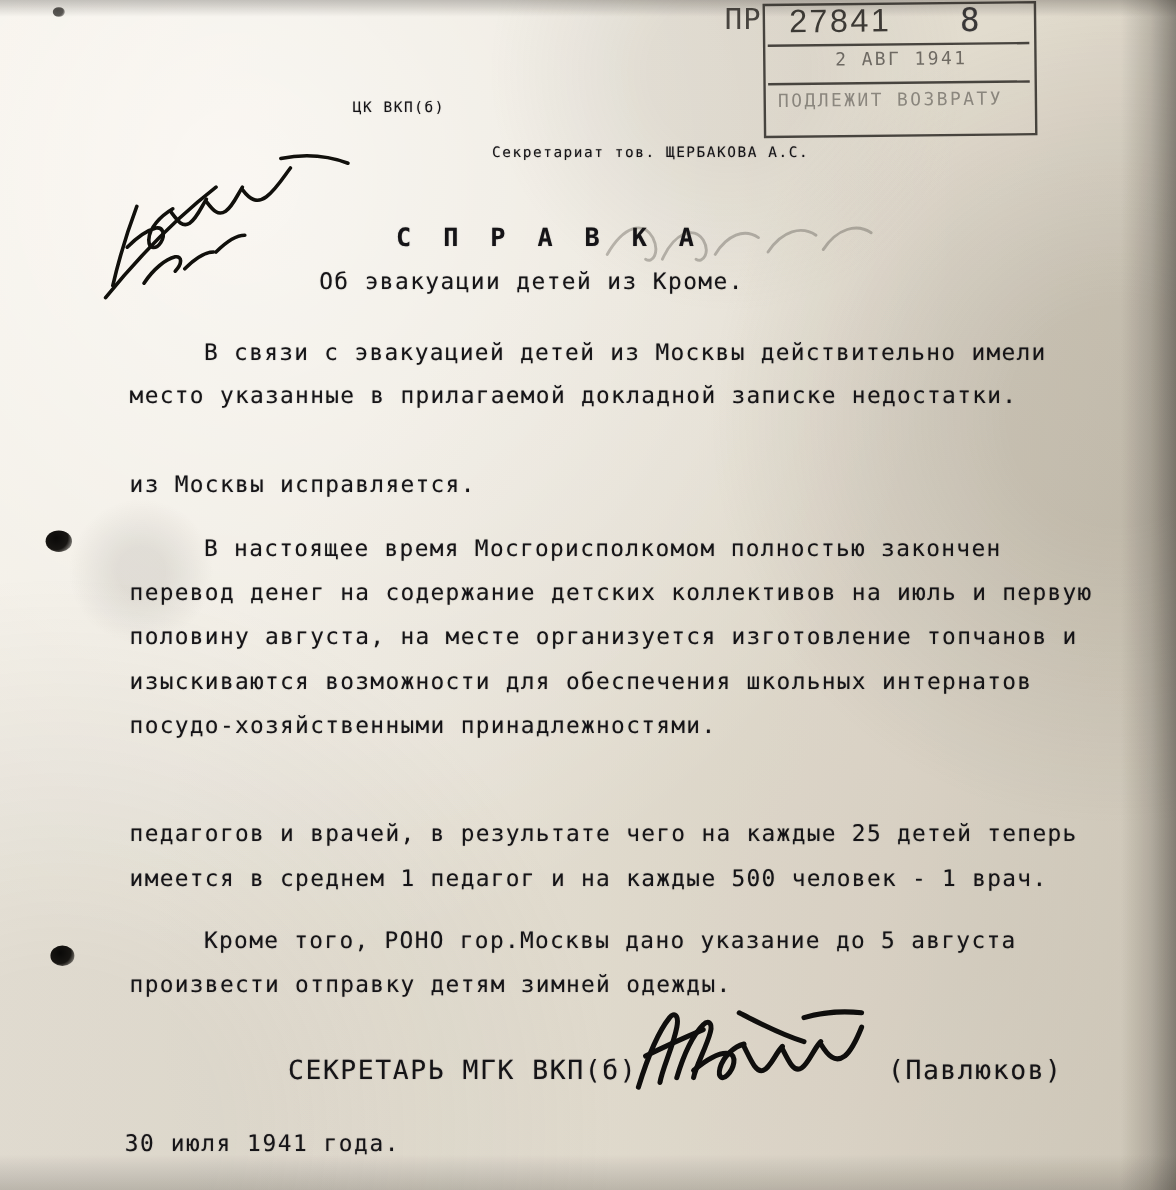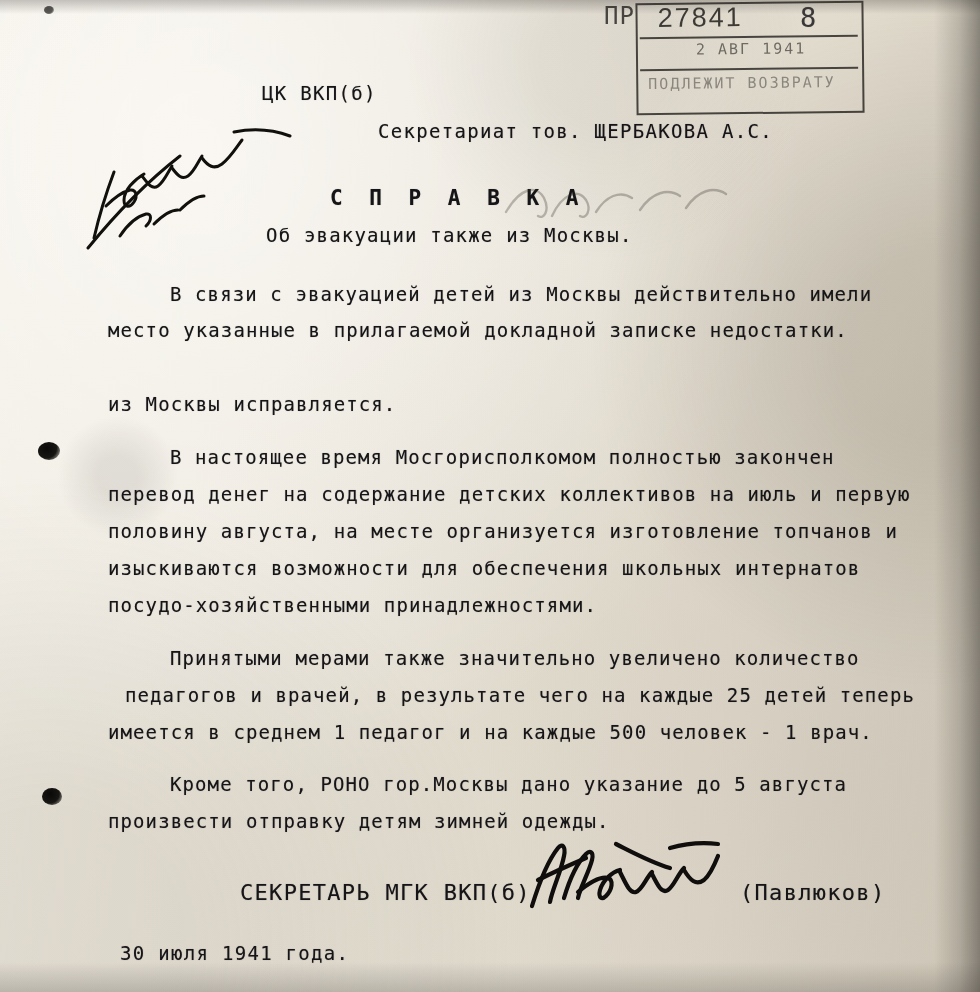--- a/index.html
+++ b/index.html
@@ -69,22 +69,23 @@
     text-shadow: 0 0 1px rgba(0,0,0,0.35);
   }
 
   
   .body-line {
     font-size: 19px;
     line-height: 20px;
     letter-spacing: 1.1px;
   }
   .head-line {
-    font-size: 19px;
+    font-size: 12px;
     letter-spacing: 1.3px;
+    margin-left: 32px;
   }
   .title-main {
     font-size: 21px;
     letter-spacing: 7px;
     font-weight: 700;
   }
   .title-sub {
     font-size: 19px;
     letter-spacing: 1.2px;
   }
@@ -187,43 +188,42 @@
     <div class="stamp-rule2"></div>
     <div class="stamp-foot">ПОДЛЕЖИТ ВОЗВРАТУ</div>
   </div>
 
   <div class="txt" style="left:800px; top:2px; font-size:27px; letter-spacing:2px; opacity:0.82;">8</div>
 
   <div class="txt head-line" style="left:262px; top:82px;">ЦК ВКП(б)</div>
   <div class="txt head-line" style="left:378px; top:120px;">Секретариат тов. ЩЕРБАКОВА А.С.</div>
 
   <div class="txt title-main" style="left:330px; top:186px;">С П Р А В К А</div>
-  <div class="txt title-sub" style="left:266px; top:224px;">Об эвакуации также из Москвы.</div>
+  <div class="txt title-sub" style="left:266px; top:224px;">Об эвакуации детей из Кроме.</div>
 
   <div class="txt body-line" style="left:170px; top:284px;">В связи с эвакуацией детей из Москвы действительно имели</div>
   <div class="txt body-line" style="left:108px; top:320px;">место указанные в прилагаемой докладной записке недостатки.</div>
   <div class="txt body-line" style="left:170px; top:447px;">В настоящее время Мосгорисполкомом полностью закончен</div>
 
   <div class="txt body-line" style="left:108px; top:394px;">из Москвы исправляется.</div>
   <div class="txt body-line" style="left:108px; top:484px;">перевод денег на содержание детских коллективов на июль и первую</div>
   <div class="txt body-line" style="left:108px; top:521px;">половину августа, на месте организуется изготовление топчанов и</div>
   <div class="txt body-line" style="left:108px; top:558px;">изыскиваются возможности для обеспечения школьных интернатов</div>
   <div class="txt body-line" style="left:108px; top:595px;">посудо-хозяйственными принадлежностями.</div>
 
-  <div class="txt body-line" style="left:170px; top:648px;">Принятыми мерами также значительно увеличено количество</div>
-  <div class="txt body-line" style="left:108px; top:685px;margin-left:17px;">педагогов и врачей, в результате чего на каждые 25 детей теперь</div>
+  <div class="txt body-line" style="left:108px; top:685px;">педагогов и врачей, в результате чего на каждые 25 детей теперь</div>
   <div class="txt body-line" style="left:108px; top:722px;">имеется в среднем 1 педагог и на каждые 500 человек - 1 врач.</div>
 
   <div class="txt body-line" style="left:170px; top:774px;">Кроме того, РОНО гор.Москвы дано указание до 5 августа</div>
   <div class="txt body-line" style="left:108px; top:811px;">произвести отправку детям зимней одежды.</div>
 
   <div class="txt sig-line" style="left:240px; top:880px;">СЕКРЕТАРЬ МГК ВКП(б)</div>
   <div class="txt sig-line" style="left:740px; top:880px;">(Павлюков)</div>
 
-  <div class="txt date-line" style="left:104px; top:942px;margin-left:16px;">30 июля 1941 года.</div>
+  <div class="txt date-line" style="left:104px; top:942px;">30 июля 1941 года.</div>
 
   <svg class="ink" style="left:520px; top:828px;" width="210" height="90" viewBox="0 0 210 90">
     <g fill="none" stroke="#121110" stroke-width="4.2" stroke-linecap="round" stroke-linejoin="round">
       <path d="M12,78 C20,52 30,30 38,20 C42,15 46,18 44,28 C41,44 32,62 30,74"></path>
       <path d="M18,52 C34,44 52,36 66,30"></path>
       <path d="M44,70 C50,50 58,34 66,26 C70,22 74,24 72,32 C69,44 60,60 58,70"></path>
       <path d="M58,64 C70,54 80,48 88,50 C94,52 92,62 86,68 C82,72 78,70 80,62 C83,52 92,44 100,42"></path>
       <path d="M100,44 C106,56 110,66 116,64 C122,62 126,50 132,44"></path>
       <path d="M132,46 C138,58 142,66 148,62 C154,58 158,46 164,40"></path>
       <path d="M164,42 C170,52 176,58 184,52 C190,47 194,38 198,28"></path>

